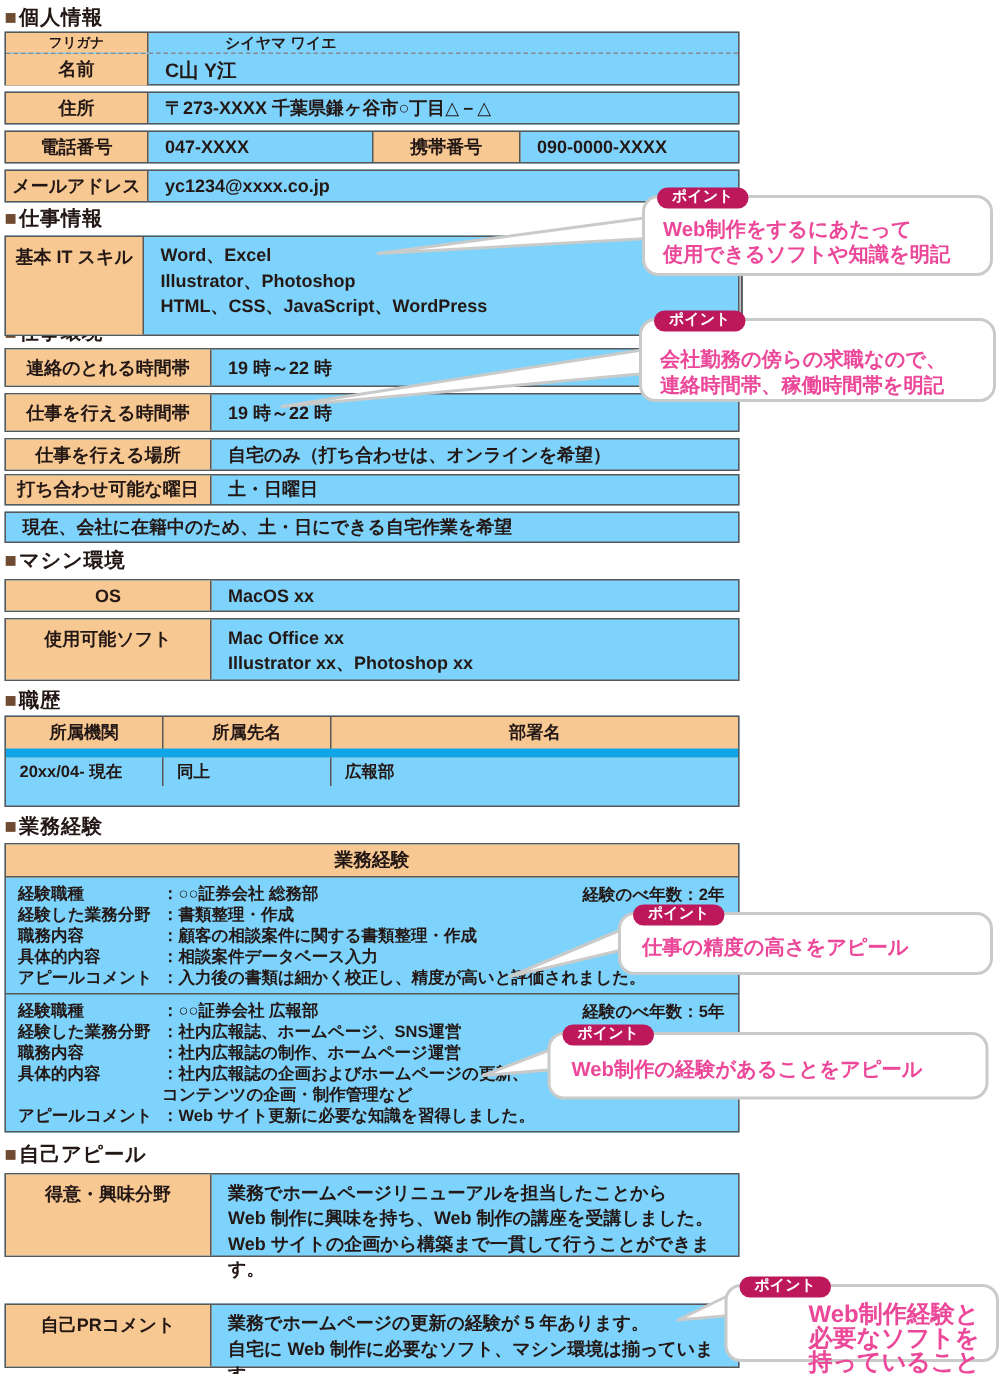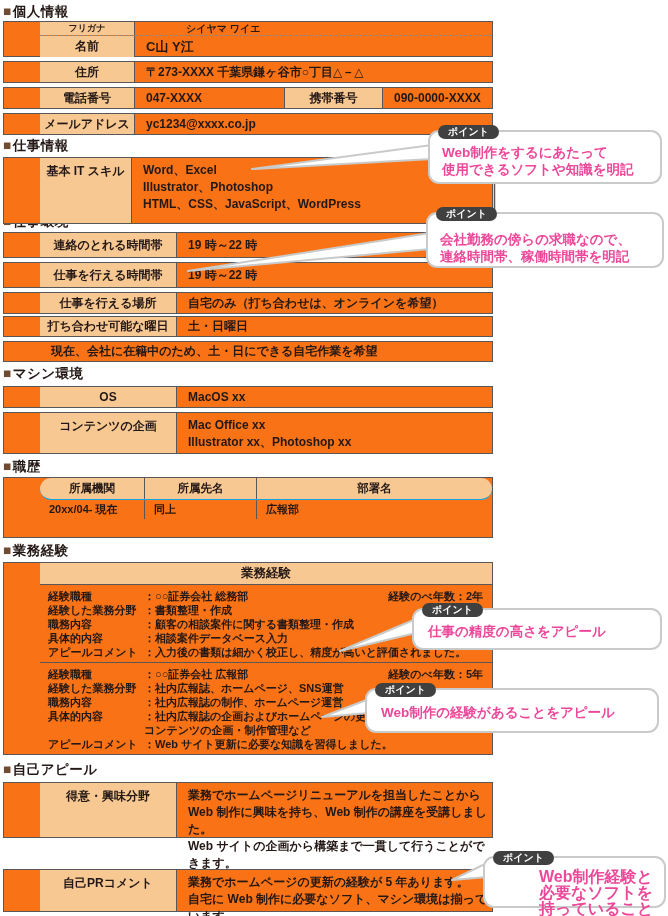--- a/index.html
+++ b/index.html
@@ -5,21 +5,21 @@
   html,body{margin:0;padding:0;background:#fff;}
   .page{
     position:relative;width:668px;height:916px;overflow:hidden;background:#fff;
     font-family:"Liberation Sans","DejaVu Sans",sans-serif;
     color:#231815;font-weight:bold;
   }
   .sec-title{position:absolute;left:3px;font-size:13.5px;letter-spacing:.5px;white-space:nowrap;}
   .sec-title .sq{color:#6f4b32;margin-right:1px;}
   .box{
     position:absolute;left:3px;width:490px;box-sizing:border-box;
-    border:1px solid #595757;background:#f97316;display:flex;padding-left:36px;
+    border:1px solid #595757;background:#7dd3fc;display:flex;
   }
   .lbl{
     background:#f8c893;border-right:1px solid #595757;flex:none;
     display:flex;align-items:center;justify-content:center;
     font-size:12px;text-align:center;box-sizing:border-box;
   }
   .val{flex:1;display:flex;align-items:center;padding-left:11px;font-size:12px;box-sizing:border-box;}
   .val.topal{align-items:flex-start;padding-top:4px;}
   .lbl.topal{align-items:flex-start;padding-top:5px;}
   .pre{white-space:pre-line;line-height:17px;}
@@ -33,21 +33,21 @@
   .prow-furi{height:13px;border-bottom:1px dashed #8a8888;}
   .prow-furi .lbl{font-size:9px;}
   .prow-furi .val{font-size:10px;margin-left:40px;}
   .prow-name{height:21px;}
   .prow-name .val{font-size:13px;}
   
   .cell-mid{width:99px;border-left:1px solid #595757;}
   
   .krtable{flex-direction:column;display:flex;}
   .krow{display:flex;flex:none;height:19px;}
-  .krow-head{height:21px;background:#f8c893;border-bottom:1px solid #0ea5e9;border-radius:11px;}
+  .krow-head{height:21px;background:#f8c893;border-bottom:6px solid #0ea5e9;}
   .kc{box-sizing:border-box;display:flex;align-items:center;font-size:11px;padding-left:9px;}
   .krow-head .kc{justify-content:center;padding-left:0;font-size:11.5px;}
   .kc1{width:105px;border-right:1px solid #595757;}
   .kc2{width:112px;border-right:1px solid #595757;}
   .kc3{flex:1;}
   .krow-body + .krow-body{border-top:1px solid #595757;font-family:Liberation Mono, monospace;}
   
   .exp{flex-direction:column;display:flex;}
   .exp-head{
     height:21px;flex:none;background:#f8c893;border-bottom:1px solid #595757;
@@ -58,21 +58,21 @@
   .eline{display:flex;font-size:11px;line-height:14px;}
   .elbl{width:96px;flex:none;}
   .eval{flex:1;white-space:pre-line;}
   .years{position:absolute;top:4px;right:9px;font-size:11px;}
   
   .callout{
     position:absolute;background:#fff;border:2px solid #c9caca;border-radius:11px;
     box-sizing:border-box;z-index:5;
   }
   .badge{
-    position:absolute;top:-7px;left:8px;background:#404040;color:#fff;
+    position:absolute;top:-7px;left:8px;background:#be185d;color:#fff;
     font-size:10px;line-height:14px;padding:0 10px;border-radius:8px;white-space:nowrap;
   }
   .ctext{color:#ec4899;font-size:13.5px;line-height:16.5px;white-space:pre-line;}
   .c1{left:428px;top:130px;width:234px;height:54px;padding:13px 6px 4px 12px;}
   .c2{left:426px;top:212px;width:238px;height:56px;padding:18px 6px 4px 12px;}
   .c3{left:412px;top:608px;width:250px;height:42px;padding:14px 6px 4px 14px;}
   .c4{left:365px;top:688px;width:294px;height:45px;padding:15px 6px 4px 14px;}
   .c5{left:483px;top:856px;width:183px;height:52px;padding:11px 4px 4px 10px;}
   .c5 .ctext{font-size:16px;line-height:16px;margin-left:44px;}
   .overlay{position:absolute;left:0;top:0;z-index:4;pointer-events:none;}
@@ -143,21 +143,21 @@
   </div>
   <div class="box" style="top:341px;height:21px">
     <div class="val">現在、会社に在籍中のため、土・日にできる自宅作業を希望</div>
   </div>
 
   <div class="box" style="top:386px;height:22px">
     <div class="lbl w137">OS</div>
     <div class="val">MacOS xx</div>
   </div>
   <div class="box" style="top:412px;height:42px">
-    <div class="lbl w137 topal">コンテンツの企画</div>
+    <div class="lbl w137 topal">使用可能ソフト</div>
     <div class="val topal pre">Mac Office xx
 Illustrator xx、Photoshop xx</div>
   </div>
 
   <div class="box krtable" style="top:477px;height:61px">
     <div class="krow krow-head">
       <div class="kc kc1">所属機関</div>
       <div class="kc kc2">所属先名</div>
       <div class="kc kc3">部署名</div>
     </div>

